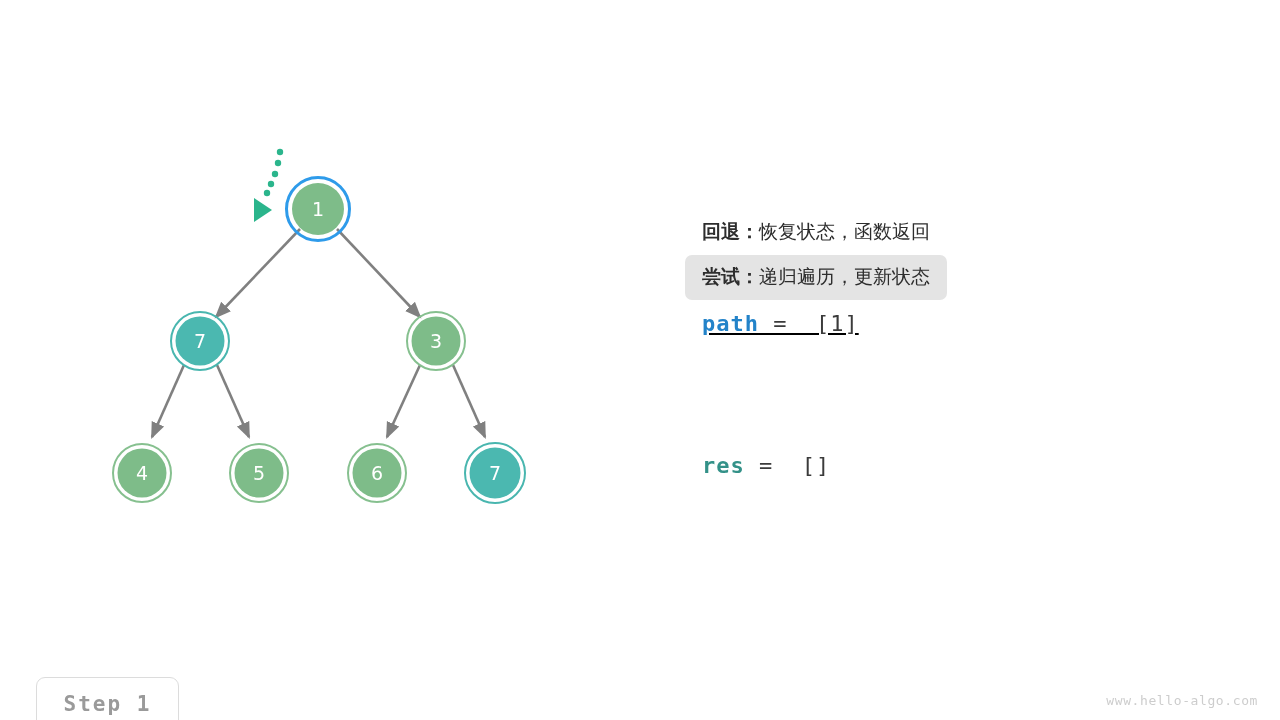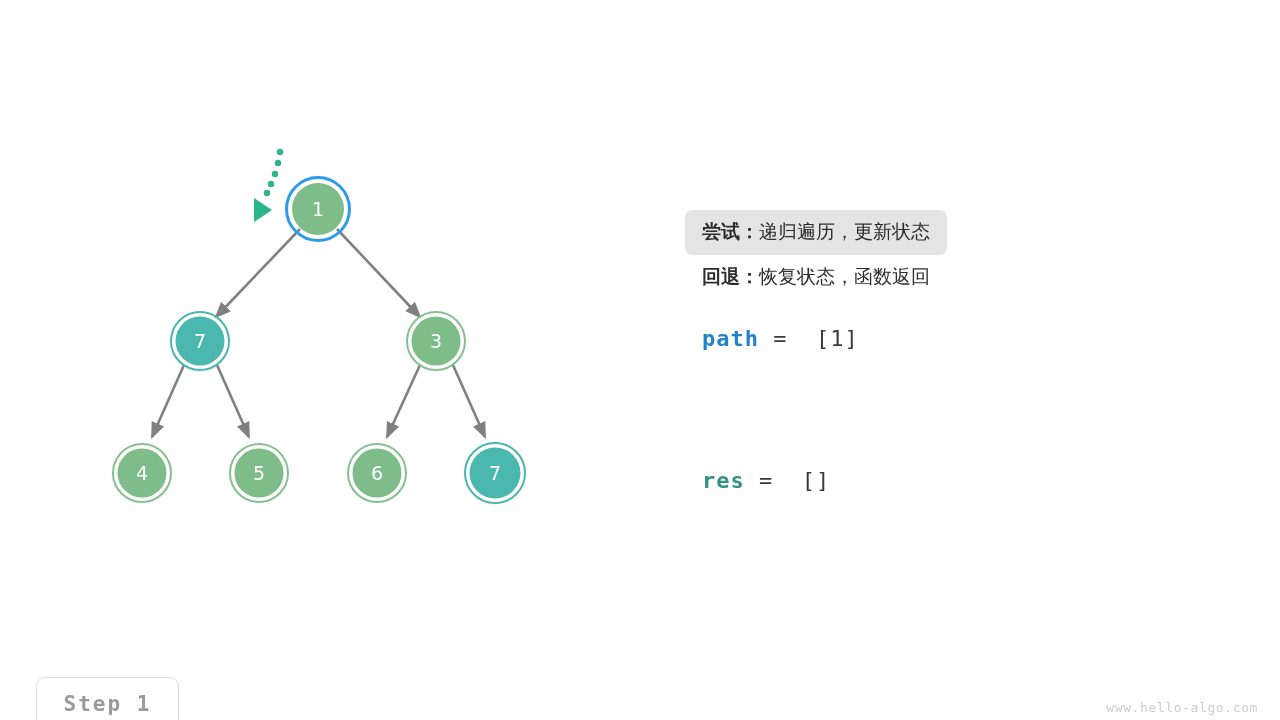--- a/index.html
+++ b/index.html
@@ -61,21 +61,21 @@
     font-family: "DejaVu Sans Mono", "Liberation Mono", monospace;
     font-size: 22px;
     letter-spacing: 1px;
     white-space: pre;
     padding-left: 17px;
     line-height: 1;
   }
   .var-path { color: #2383c9; font-weight: bold; }
   .var-res  { color: #339188; font-weight: bold; }
   .code-rest { color: #3b3b3b; }
-  #path-row { margin-top: 28px; }
+  #path-row { margin-top: 13px; text-decoration: underline; }
   #res-row  { margin-top: 120px; }
 
   
   #step-badge {
     position: absolute;
     left: 36px;
     top: 639px;
     width: 143px;
     height: 54px;
     box-sizing: border-box;
@@ -90,21 +90,21 @@
     font-weight: bold;
     letter-spacing: 2px;
     color: #9a9a9a;
     margin-top: 38px;
   }
 
   
   #watermark {
     position: absolute;
     right: 22px;
-    bottom: 5px;
+    bottom: 12px;
     font-family: "DejaVu Sans Mono", "Liberation Mono", monospace;
     font-size: 13px;
     letter-spacing: 0.6px;
     color: #cdcdcd;
   }
 </style>
 </head>
 <body>
 
 <div id="root">
@@ -176,27 +176,27 @@
         <circle cx="495" cy="473" r="30" fill="none" stroke="#49B6AF" stroke-width="2"></circle>
         <circle cx="495" cy="473" r="25.5" fill="#4BB8B0"></circle>
         <text class="node-value" x="495" y="480" text-anchor="middle">7</text>
       </g>
     </g>
   </svg>
 
   <div id="info-panel">
 
     <div>
+      <span class="cn-row-plain"><span class="cn-line"><span class="cn-key">回退：</span><span>恢复状态，函数返回</span></span></span>
+    </div>
+
+    <div>
       <span class="cn-row-highlight"><span class="cn-line"><span class="cn-key">尝试：</span><span>递归遍历，更新状态</span></span></span>
     </div>
 
-    <div>
-      <span class="cn-row-plain"><span class="cn-line"><span class="cn-key">回退：</span><span>恢复状态，函数返回</span></span></span>
-    </div>
-
     <div id="path-row" class="code-line"><span class="var-path">path</span><span class="code-rest"> =  [1]</span></div>
 
     <div id="res-row" class="code-line"><span class="var-res">res</span><span class="code-rest"> =  []</span></div>
 
   </div>
 
   <div id="step-badge">Step 1</div>
 
   <div id="watermark">www.hello-algo.com</div>
 

